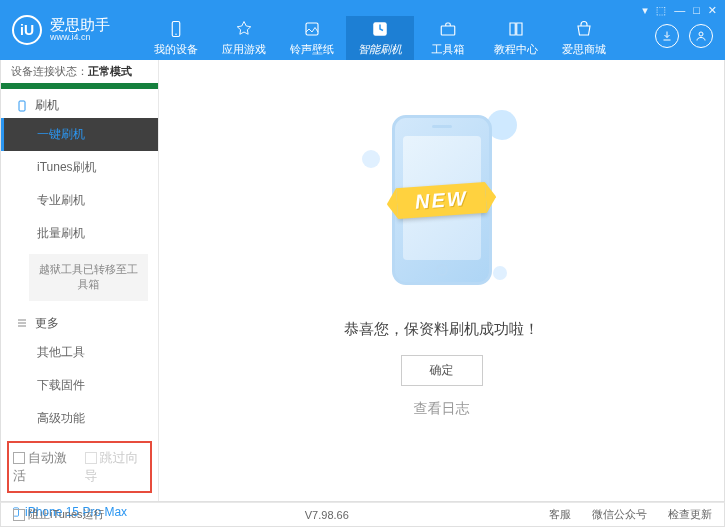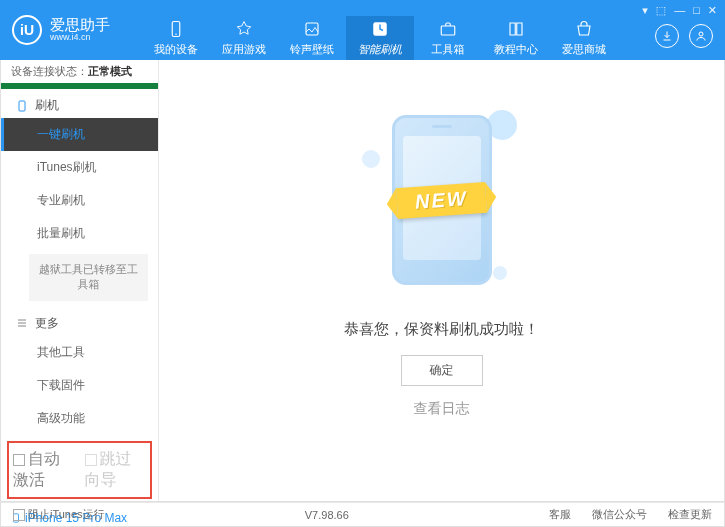--- a/index.html
+++ b/index.html
@@ -29,21 +29,21 @@
 .status-bar { padding: 4px 10px; color: #666; border-bottom: 6px solid #15803d; font-size: 11px; }
 .status-bar b { color: #333; }
 
 .side-section { padding: 8px 0 4px 14px; display: flex; align-items: center; gap: 6px; color: #555; }
 .side-section .icon { width: 14px; height: 14px; display: inline-flex; align-items: center; justify-content: center; }
 .side-item { padding: 8px 0 8px 36px; color: #666; cursor: pointer; }
 .side-item.active { background: #404040; color: #2b96f1; border-left: 3px solid #2b96f1; padding-left: 33px; }
 .side-item.boxed { background: #f4f4f4; margin: 4px 10px 6px 28px; padding: 8px 6px; line-height: 1.4; text-align: center; font-size: 11px; color: #888; }
 .side-section.locked { color: #bbb; }
 
-.red-box { border: 2px solid #e74c3c; margin: 6px; padding: 6px 4px; display: flex; gap: 10px; align-items: center; font-size: 16px; color: #888; }
+.red-box { border: 2px solid #e74c3c; margin: 6px; padding: 6px 4px; display: flex; gap: 10px; align-items: center; font-size: 13px; color: #888; }
 .chk { width: 12px; height: 12px; border: 1px solid #aaa; display: inline-block; vertical-align: middle; margin-right: 3px; }
 .chk.disabled { border-color: #ddd; }
 
 .device-info { padding: 6px 10px; font-size: 11px; }
 .device-name { color: #2b96f1; font-weight: 500; font-size: 12px; display: flex; align-items: center; gap: 4px; }
 
 .main { flex: 1; display: flex; flex-direction: column; align-items: center; padding-top: 40px; position: relative; }
 .phone-illustration { width: 150px; height: 200px; position: relative; display: flex; align-items: center; justify-content: center; }
 .phone-body { width: 100px; height: 170px; border: 3px solid #b8d9f5; border-radius: 14px; background: linear-gradient(135deg,#d2e8fb,#aed5f5); position: relative; }
 .phone-screen { position: absolute; top: 18px; left: 8px; right: 8px; bottom: 22px; background: linear-gradient(135deg,#e8f4fd,#cfe6fa); border-radius: 4px; }

